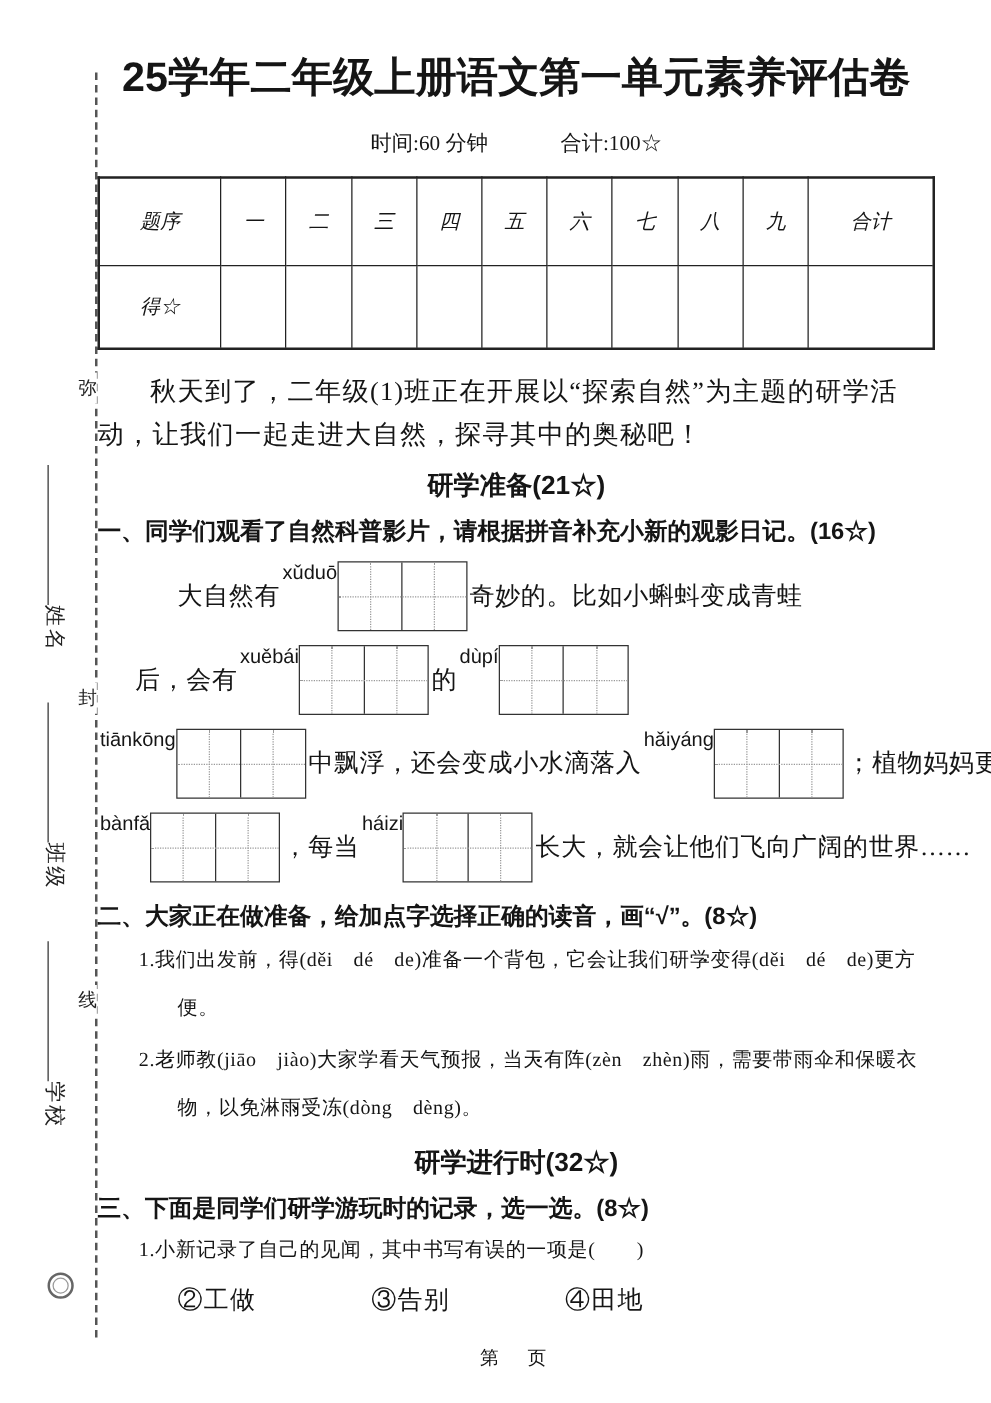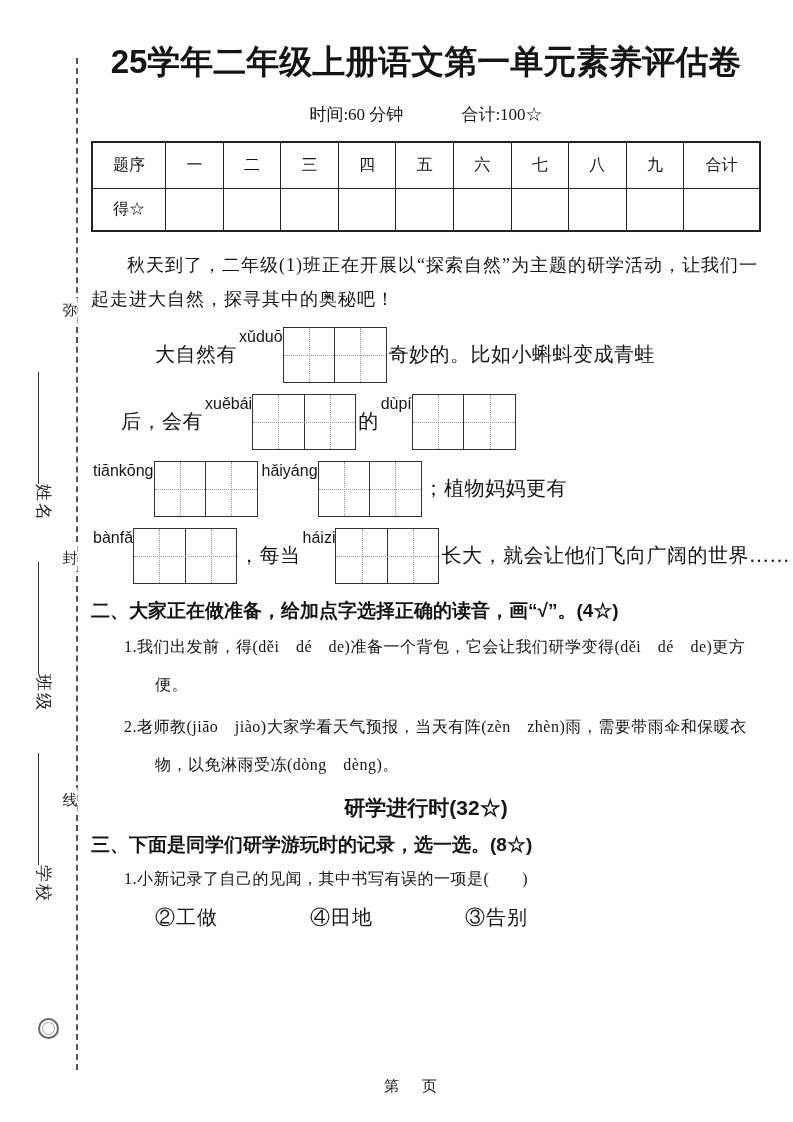--- a/index.html
+++ b/index.html
@@ -1,36 +1,36 @@
 <!DOCTYPE html>
 <html><head>
 <meta charset="utf-8">
 <style>
   html,body{margin:0;padding:0;}
   body{
     width:793px;height:1122px;background:#ffffff;position:relative;
     font-family:"Liberation Serif",serif;color:#151515;overflow:hidden;
   }
-  .content{position:absolute;left:91px;top:0;width:670px;}
+  .content{position:absolute;left:78px;top:0;width:670px;}
 
   .title{
     font-family:"Liberation Sans",sans-serif;font-weight:700;font-size:33px;
     text-align:center;margin:40px 0 0 0;letter-spacing:0px;white-space:nowrap;
   }
   .meta{display:flex;justify-content:center;gap:58px;margin-top:18px;font-size:17px;}
 
   table.score{width:100%;border-collapse:collapse;table-layout:fixed;margin-top:15px;
     border:2px solid #222;font-family:"Liberation Sans",sans-serif;}
-  table.score td{border:1px solid #222;text-align:center;font-size:16px;padding:4px;}
+  table.score td{border:1px solid #222;text-align:center;font-size:16px;padding:16px;font-style:italic;}
   table.score tr:first-child td{height:37px;}
   table.score tr:last-child td{height:33px;}
   table.score td:first-child{width:9.6%;}
   table.score td:last-child{width:10%;}
 
-  .intro{margin:16px 0 0 0;font-size:18px;line-height:34px;text-indent:2em;letter-spacing:1px;}
+  .intro{margin:16px 0 0 0;font-size:21px;line-height:34px;text-indent:2em;letter-spacing:1px;}
 
   .sec-title{font-family:"Liberation Sans",sans-serif;font-weight:700;font-size:21px;
     text-align:center;margin:10px 0 0 0;}
   .q-title{font-family:"Liberation Sans",sans-serif;font-weight:700;font-size:19px;
     margin:10px 0 0 0;white-space:nowrap;}
 
   .fill-line{display:flex;align-items:flex-end;margin-top:11px;white-space:nowrap;}
   .fill-line .txt{font-size:20px;letter-spacing:0.5px;margin-bottom:15px;}
   .pl64{padding-left:64px;} .pl30{padding-left:30px;}
   .box-unit{display:flex;margin:0 2px;}
@@ -114,21 +114,23 @@
         <td></td>
         <td></td>
         <td></td>
         <td></td>
       </tr>
     </tbody>
   </table>
 
   <p class="intro">秋天到了，二年级(1)班正在开展以“探索自然”为主题的研学活动，让我们一起走进大自然，探寻其中的奥秘吧！</p>
 
-
+  <div class="sec-title">研学准备(21☆)</div>
+
+  <div class="q-title">一、同学们观看了自然科普影片，请根据拼音补充小新的观影日记。(16☆)</div>
 
   <div class="fill-line pl64">
     <span class="txt">大自然有</span>
     <span class="box-unit">
       <span class="pinyin-row">
           <span>xǔ</span>
           <span>duō</span>
         </span>
       <span class="wbox">
           <span class="wcell"></span>
@@ -169,20 +171,21 @@
     <span class="box-unit">
       <span class="pinyin-row">
           <span>tiān</span>
           <span>kōng</span>
         </span>
       <span class="wbox">
           <span class="wcell"></span>
           <span class="wcell"></span>
         </span>
     </span>
+    <span class="txt">中飘浮，还会变成小水滴落入</span>
     <span class="box-unit">
       <span class="pinyin-row">
           <span>hǎi</span>
           <span>yáng</span>
         </span>
       <span class="wbox">
           <span class="wcell"></span>
           <span class="wcell"></span>
         </span>
     </span>
@@ -208,33 +211,33 @@
           <span>zi</span>
         </span>
       <span class="wbox">
           <span class="wcell"></span>
           <span class="wcell"></span>
         </span>
     </span>
     <span class="txt">长大，就会让他们飞向广阔的世界……</span>
   </div>
 
-  <div class="q-title" style="margin-top:14px">二、大家正在做准备，给加点字选择正确的读音，画“√”。(4☆)</div>
+  <div class="q-title" style="margin-top:14px">二、大家正在做准备，给加点字选择正确的读音，画“√”。(8☆)</div>
 
   <p class="q-item"><span>1.</span><span>我们出发前，</span><span class="em-dot">得</span><span>(děi　dé　de)准备一个背包，它会让我们研学变</span><span class="em-dot">得</span><span>(děi　dé　de)更方便。</span></p>
 
   <p class="q-item"><span>2.</span><span>老师</span><span class="em-dot">教</span><span>(jiāo　jiào)大家学看天气预报，当天有</span><span class="em-dot">阵</span><span>(zèn　zhèn)雨，需要带雨伞和保暖衣物，以免淋雨受</span><span class="em-dot">冻</span><span>(dòng　dèng)。</span></p>
 
   <div class="sec-title">研学进行时(32☆)</div>
 
   <div class="q-title">三、下面是同学们研学游玩时的记录，选一选。(8☆)</div>
 
   <p class="q-item" style="line-height:34px">1.小新记录了自己的见闻，其中书写有误的一项是(　　)</p>
 
   <div class="q3-options">
     <span>②工做</span>
+    <span>③告别</span>
     <span>④田地</span>
-    <span>③告别</span>
   </div>
 
 </div>
 
 <div class="footer">第　页</div>
 
 </body></html>

